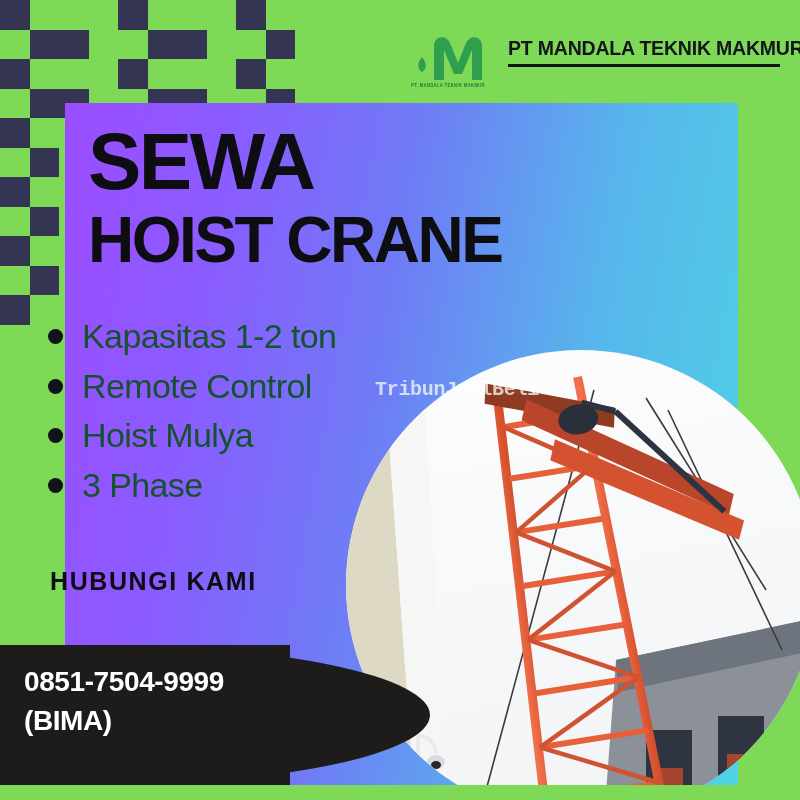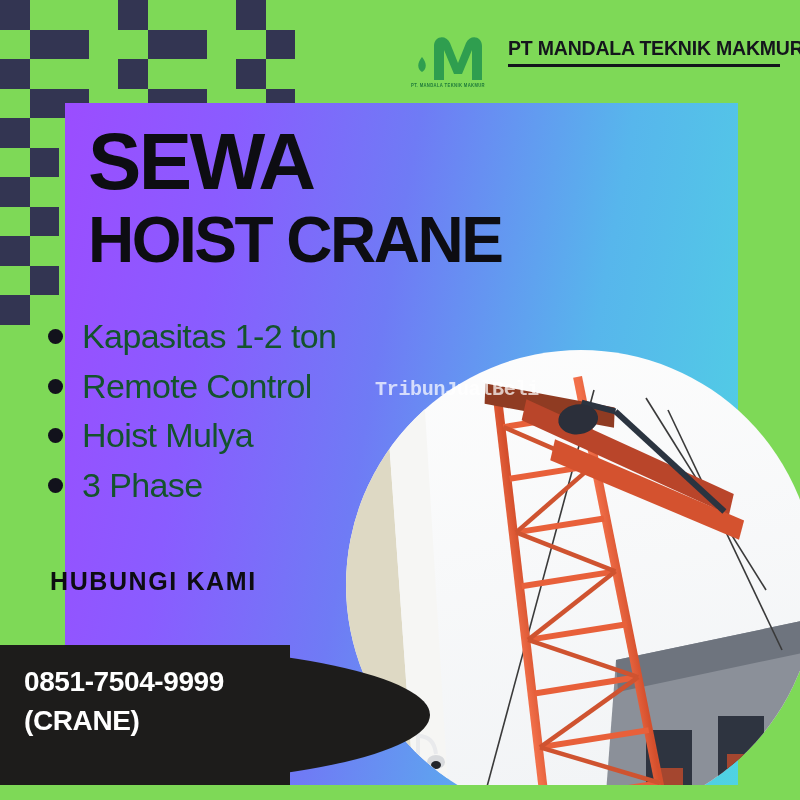--- a/index.html
+++ b/index.html
@@ -227,17 +227,17 @@
     </div>
 
   <div class="contact-head">
     <div>HUBUNGI KAMI</div>
   </div>
 
   <div class="lozenge"></div>
   <div class="lozenge2"></div>
   <div class="phone">
     <div>0851-7504-9999</div>
-    <div>(CRANE)</div>
+    <div>(BIMA)</div>
   </div>
 
   <div class="bottom-green"></div>
 </div>
 
 </body></html>

